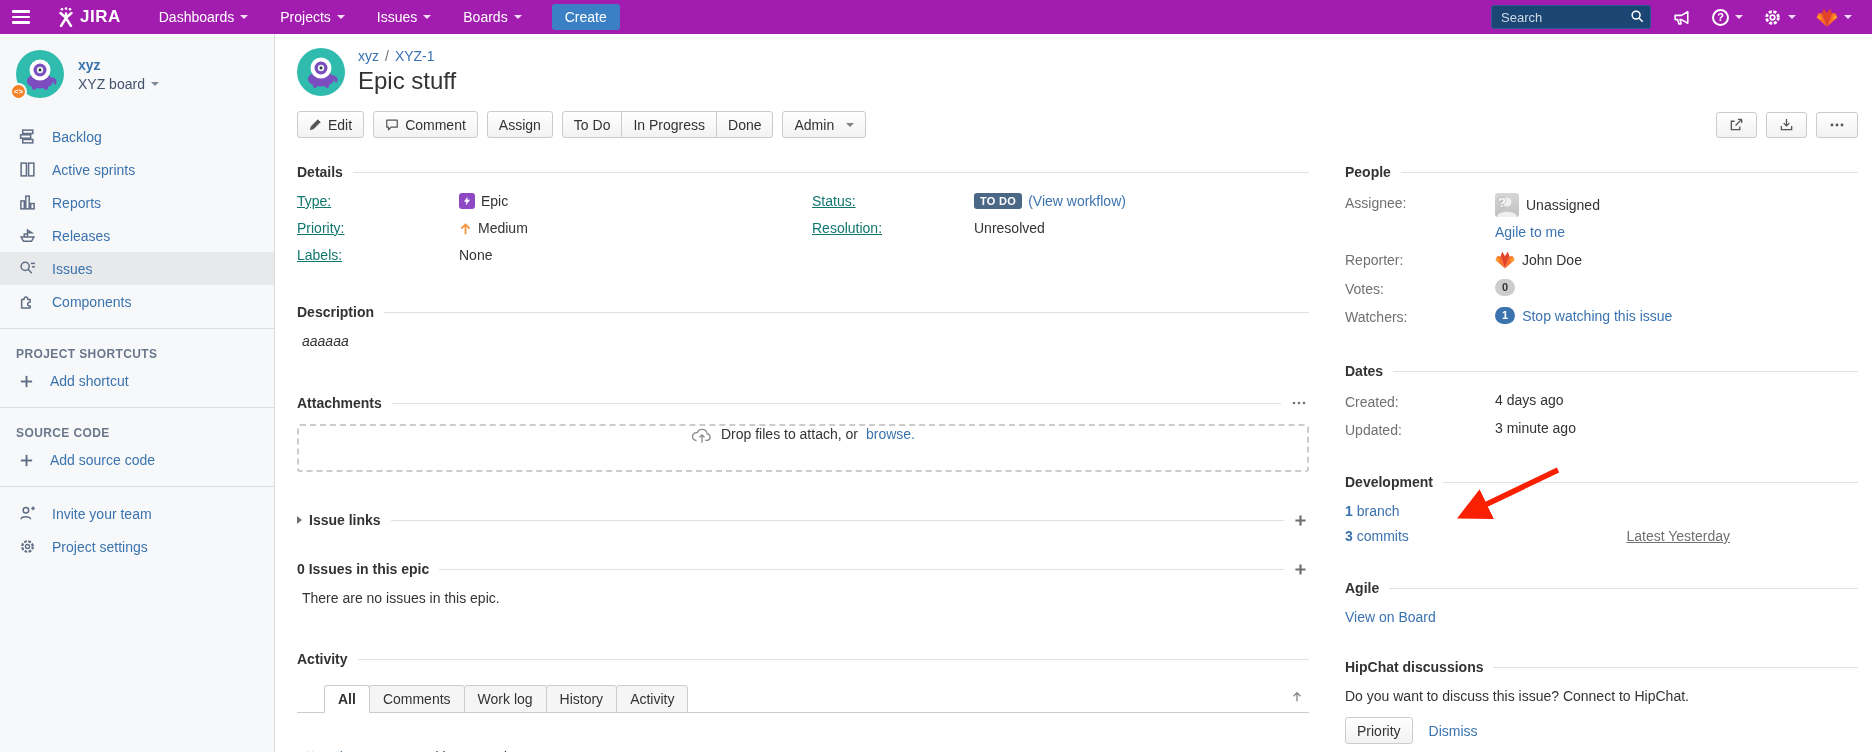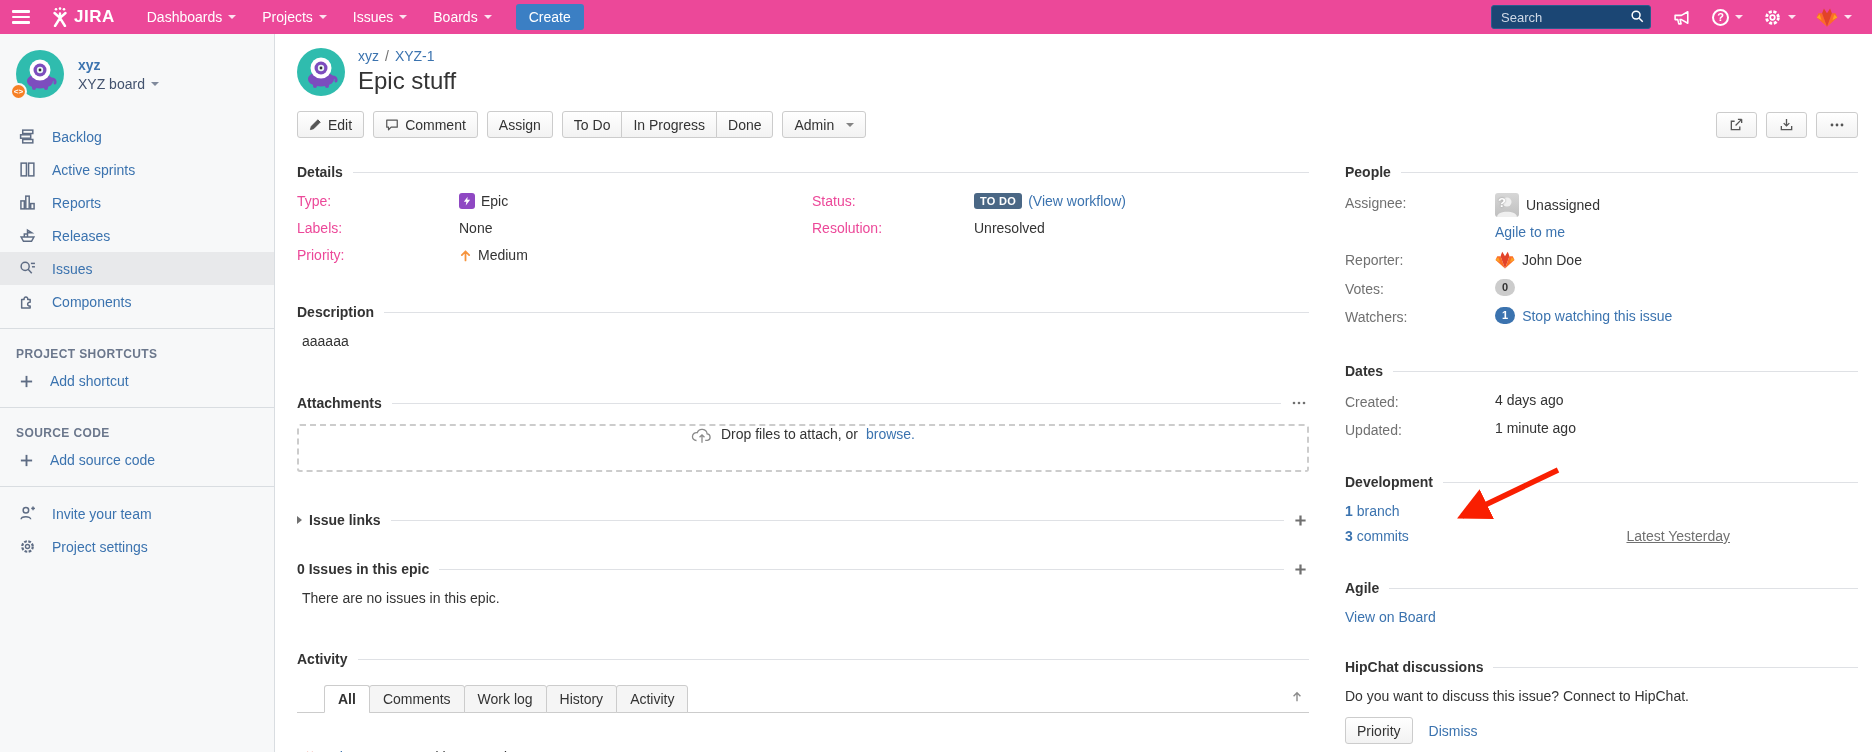--- a/index.html
+++ b/index.html
@@ -7,22 +7,22 @@
   body {
     font-family: "Liberation Sans", sans-serif;
     font-size: 14px;
     color:#333;
     background:#fff;
   }
   .app { width:1872px; height:752px; position:relative; overflow:hidden; background:#fff; }
 
   
   .navbar {
-    height:34px; background:#ec4899; color:#fff;
-    display:flex; align-items:center; padding:0 12px; gap:2px;
+    height:34px; background:#a21caf; color:#fff;
+    display:flex; align-items:center; padding:0 12px; gap:8px;
   }
   .nav-hamburger { width:26px; height:34px; display:flex; flex-direction:column; justify-content:center; gap:3px; cursor:pointer; margin-right:10px; }
   .nav-hamburger span { display:block; width:18px; height:2.5px; background:#fff; border-radius:1px; }
   .nav-logo { display:flex; align-items:center; gap:4px; font-weight:bold; font-size:17px; letter-spacing:.5px; margin-right:18px; }
   .nav-item { display:flex; align-items:center; padding:0 12px; height:34px; color:#fff; cursor:pointer; font-size:14px; }
   .caret { display:inline-block; width:0; height:0; border-left:4px solid transparent; border-right:4px solid transparent; border-top:4px solid currentColor; margin-left:6px; opacity:.85; }
   .create-btn {
     background:#3b7fc4; color:#fff; border:none; border-radius:3px;
     font-size:14px; padding:5px 13px; margin-left:10px; cursor:pointer; font-family:inherit;
   }
@@ -86,28 +86,28 @@
   .sec-head { display:flex; align-items:center; margin-bottom:13px; }
   .sec-head .ttl { font-weight:bold; color:#333; font-size:14px; white-space:nowrap; }
   .sec-head .rule { flex:1; height:1px; background:#dfe1e5; margin-left:10px; }
   .sec-head .tail { margin-left:8px; display:flex; align-items:center; }
   .plus-btn, .dots-btn, .chevron-btn { cursor:pointer; display:flex; align-items:center; padding:0 2px; }
 
   .dgrid { display:flex; margin-bottom:30px; }
   .dcol-a { width:515px; flex:none; }
   .dcol-b { flex:1; }
   .drow { display:flex; align-items:center; margin-bottom:11px; }
-  .dlabel { width:162px; flex:none; color:#ec4899; }
+  .dlabel { width:162px; flex:none; color:#0f766e;text-decoration:underline; }
   .dval { display:flex; align-items:center; gap:6px; }
   .epic-badge { width:16px; height:16px; border-radius:3px; background:#8f48c3; display:inline-flex; align-items:center; justify-content:center; flex:none; }
   .lozenge { background:#4a6785; color:#fff; font-size:11px; font-weight:bold; border-radius:3px; padding:2.5px 6px; letter-spacing:.3px; line-height:1; }
   a.blue { color:#3b73af; text-decoration:none; cursor:pointer; }
 
   .desc-section { margin-bottom:46px; }
-  .desc-text { padding-left:5px; }
+  .desc-text { padding-left:5px;font-style:italic; }
 
   .attach-section { margin-bottom:40px; }
   .dropzone {
     border:2px dashed #ccc; border-radius:3px; height:48px;
     display:flex; align-items:flex-start; justify-content:center; gap:8px; color:#333; cursor:pointer;
   }
 
   .links-section { margin-bottom:32px; }
   .links-section .sec-head { margin-bottom:0; }
   .tw-chevron { display:inline-block; width:0; height:0; border-top:4.5px solid transparent; border-bottom:4.5px solid transparent; border-left:5px solid #707070; margin-right:7px; }
@@ -421,31 +421,31 @@
                   <span class="dval">
                     <span class="epic-badge">
                       <svg width="10" height="10" viewBox="0 0 16 16">
                           <polygon points="9,1 3,9 7,9 6,15 13,6 8.5,6" fill="#fff"></polygon>
                         </svg>
                     </span>
                     <span>Epic</span>
                   </span>
                 </div>
                 <div class="drow">
-                  <span class="dlabel">Labels:</span>
-                  <span class="dval">None</span>
-                </div>
-                <div class="drow">
                   <span class="dlabel">Priority:</span>
                   <span class="dval">
                     <svg width="13" height="13" viewBox="0 0 16 16">
                         <path d="M8 14 V3 M3.5 7.5 L8 3 L12.5 7.5" fill="none" stroke="#f6933c" stroke-width="2.2" stroke-linecap="round"></path>
                       </svg>
                     <span>Medium</span>
                   </span>
+                </div>
+                <div class="drow">
+                  <span class="dlabel">Labels:</span>
+                  <span class="dval">None</span>
                 </div>
               </div>
               <div class="dcol-b">
                 <div class="drow">
                   <span class="dlabel">Status:</span>
                   <span class="dval">
                     <span class="lozenge">TO DO</span>
                     <a class="blue">(View workflow)</a>
                   </span>
                 </div>
@@ -598,21 +598,21 @@
             <div class="sec-head">
               <span class="ttl">Dates</span>
               <div class="rule"></div>
             </div>
             <div class="rrow">
               <span class="rlabel">Created:</span>
               <span class="rval">4 days ago</span>
             </div>
             <div class="rrow">
               <span class="rlabel">Updated:</span>
-              <span class="rval">1 minute ago</span>
+              <span class="rval">3 minute ago</span>
             </div>
           </section>
 
           <section class="rsec" style="margin-top:36px;">
             <div class="sec-head">
               <span class="ttl">Development</span>
               <div class="rule"></div>
             </div>
             <div class="dev-row">
               <a class="dev-link"><b>1</b>&nbsp;<span>branch</span></a>

